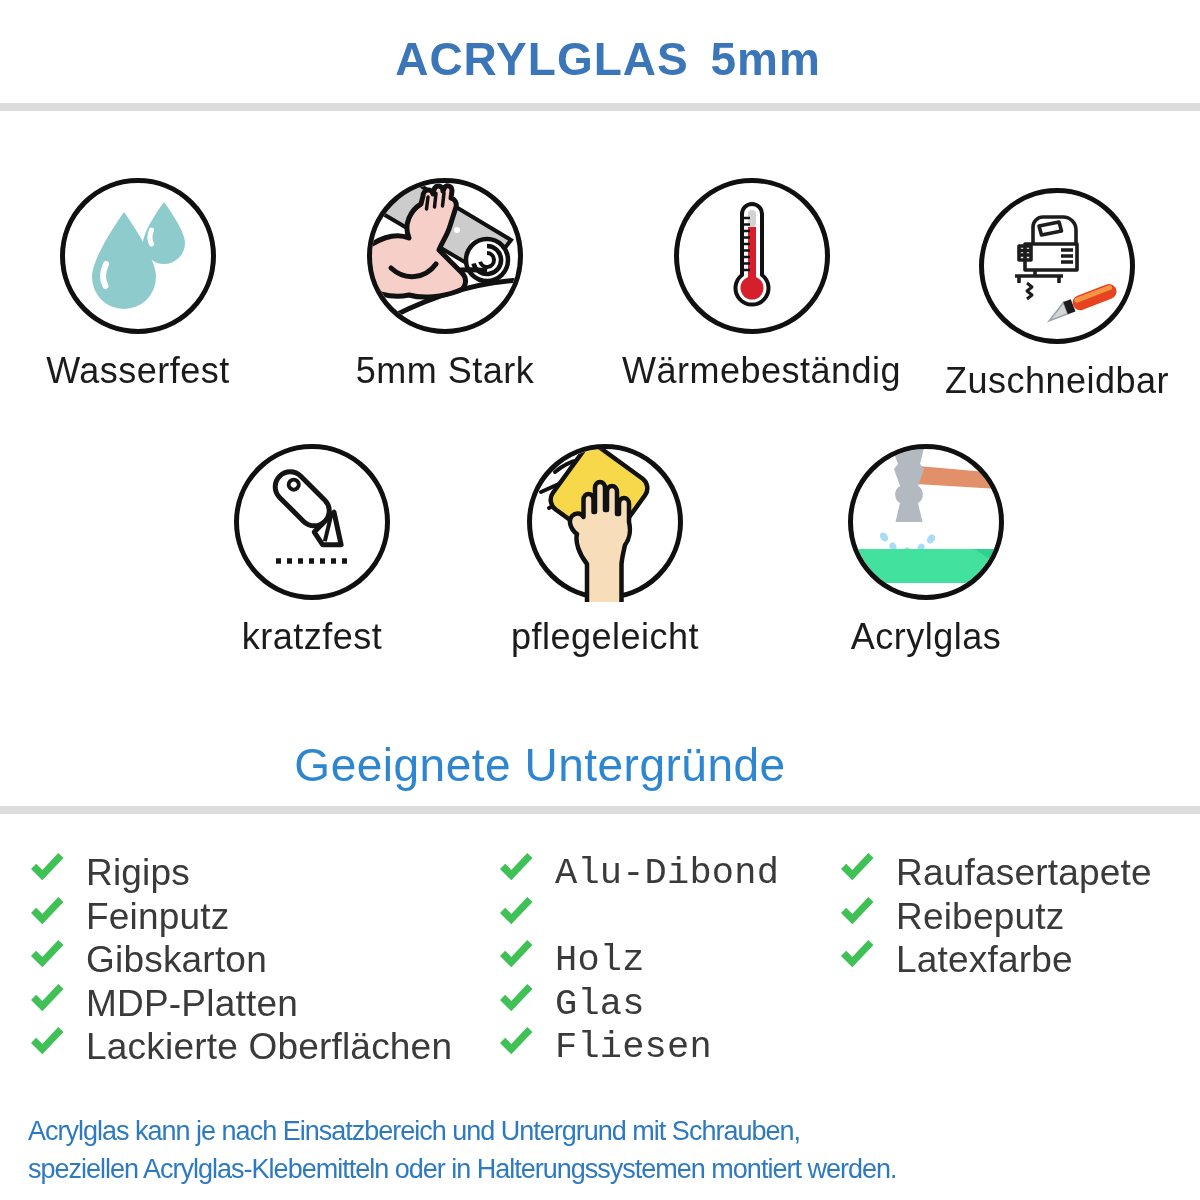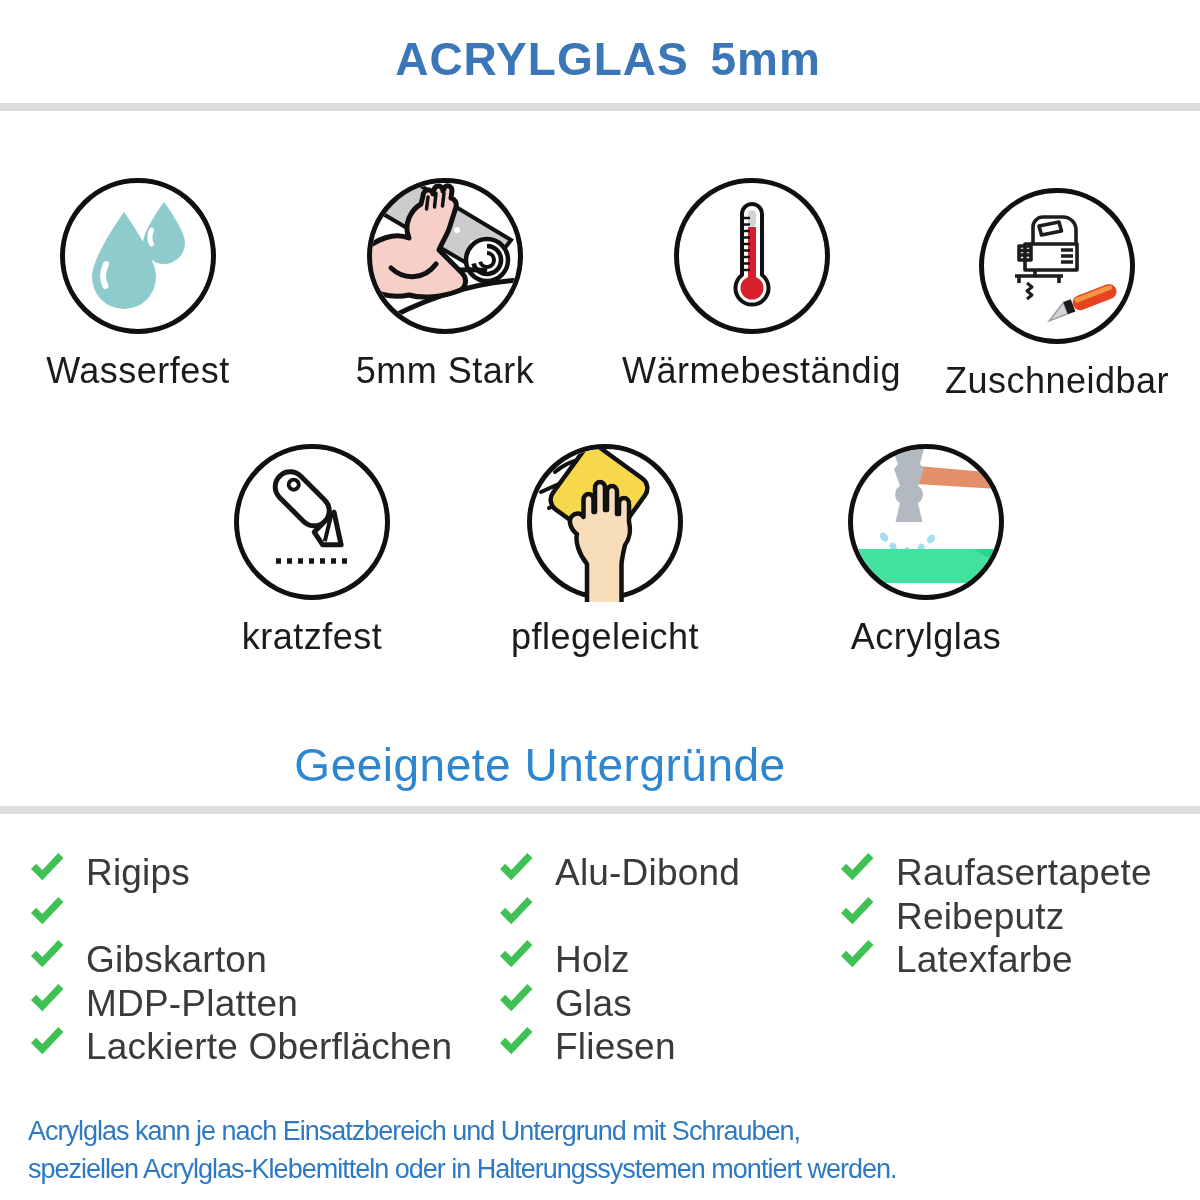--- a/index.html
+++ b/index.html
@@ -23,21 +23,21 @@
   .flabel{
     display:block;margin-top:14px;font-size:36px;color:var(--label-dark);
     letter-spacing:0.5px;
   }
   .surf-heading{
     position:absolute;top:738px;left:0;width:1080px;text-align:center;margin:0;
     font-size:46px;font-weight:500;color:var(--heading-blue);letter-spacing:0.5px;
   }
   .scol{position:absolute;top:852px;}
   .scol.c1{left:28px;}
-  .scol.c2{left:497px;}
+  .scol.c2{left:497px;font-family:Liberation Mono, monospace;}
   .scol.c3{left:838px;}
   .srow{display:flex;align-items:flex-start;height:43.6px;}
   .check{flex:0 0 auto;margin-right:20px;color:var(--check-green);}
   .stext{font-size:37px;color:var(--list-dark);letter-spacing:0.2px;white-space:nowrap;}
   .footer{position:absolute;left:28px;top:1112px;width:1160px;}
   .fline{
     font-size:27px;line-height:38px;letter-spacing:-1px;
     color:var(--footer-blue);white-space:nowrap;
   }
 </style>
@@ -184,20 +184,21 @@
   <div class="srow">
     <svg class="check" viewBox="0 0 40 34" width="38" height="32">
         <polygon points="3,18 8.5,12.5 15,19 32,1 37.5,6.5 15,30" fill="currentColor"></polygon>
       </svg>
     <span class="stext">Rigips</span>
   </div>
   <div class="srow">
     <svg class="check" viewBox="0 0 40 34" width="38" height="32">
         <polygon points="3,18 8.5,12.5 15,19 32,1 37.5,6.5 15,30" fill="currentColor"></polygon>
       </svg>
+    <span class="stext">Feinputz</span>
   </div>
   <div class="srow">
     <svg class="check" viewBox="0 0 40 34" width="38" height="32">
         <polygon points="3,18 8.5,12.5 15,19 32,1 37.5,6.5 15,30" fill="currentColor"></polygon>
       </svg>
     <span class="stext">Gibskarton</span>
   </div>
   <div class="srow">
     <svg class="check" viewBox="0 0 40 34" width="38" height="32">
         <polygon points="3,18 8.5,12.5 15,19 32,1 37.5,6.5 15,30" fill="currentColor"></polygon>

